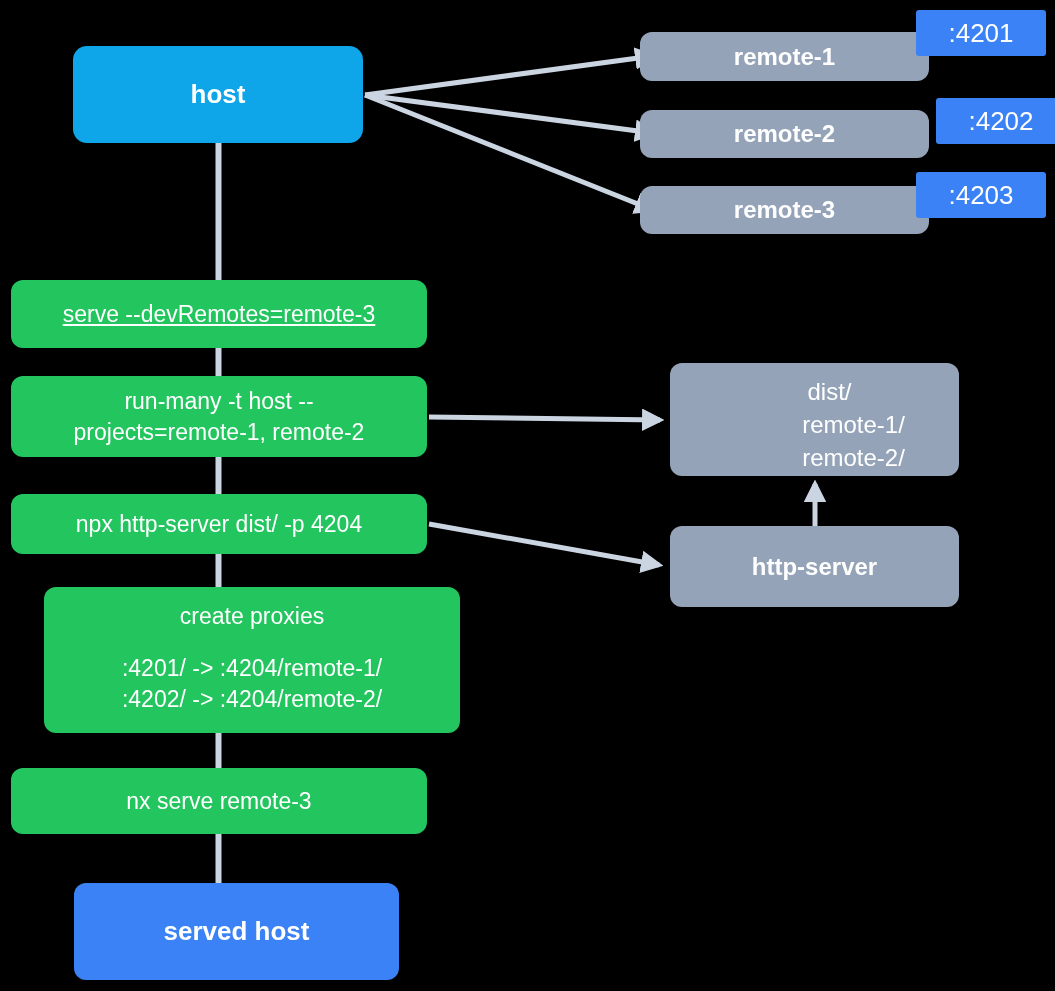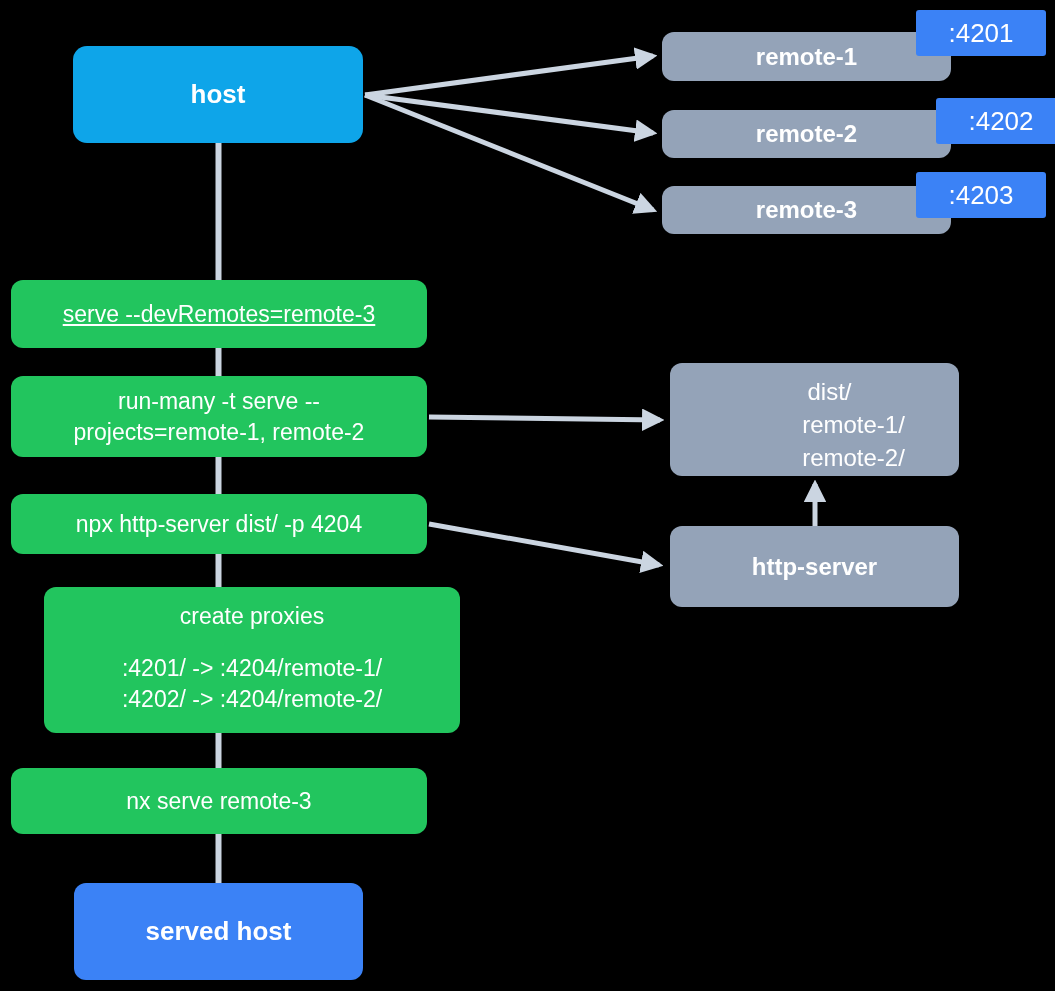--- a/index.html
+++ b/index.html
@@ -24,21 +24,21 @@
     justify-content: center;
     color: #FFFFFF;
     box-sizing: border-box;
   }
   .host-box {
     left: 73px; top: 46px; width: 290px; height: 97px;
     background: #0EA5E9; border-radius: 14px;
     font-size: 26px; font-weight: 700;
   }
   .remote-box {
-    left: 662px; width: 289px; height: 48px;
+    left: 640px; width: 289px; height: 48px;
     background: #94A3B8; border-radius: 12px;
     font-size: 24px; font-weight: 700;
   }
   .remote-1 { top: 32px; height: 49px; }
   .remote-2 { top: 110px; }
   .remote-3 { top: 186px; }
   .port-badge {
     left: 916px; width: 130px; height: 46px;
     background: #3B82F6; border-radius: 3px;
     font-size: 26px; font-weight: 500;
@@ -76,21 +76,21 @@
     padding: 12px 0 0 30px;
     line-height: 33px;
   }
   .dist-box .indent { margin-left: 48px; }
   .http-server-box {
     left: 670px; top: 526px; width: 289px; height: 81px;
     background: #94A3B8; border-radius: 12px;
     font-size: 24px; font-weight: 700;
   }
   .served-host-box {
-    left: 74px; top: 883px; width: 289px; height: 97px;
+    left: 74px; top: 883px; width: 325px; height: 97px;
     background: #3B82F6; border-radius: 12px;
     font-size: 26px; font-weight: 700;
   }
 </style>
 </head>
 <body>
 
 <div class="canvas">
 
   <svg class="connectors" width="1055" height="991" viewBox="0 0 1055 991">
@@ -130,21 +130,21 @@
   </div>
   <div class="node port-badge badge-3">
     <span>:4203</span>
   </div>
 
   <div class="node cmd-box cmd-1">
     <span>serve --devRemotes=remote-3</span>
   </div>
 
   <div class="node cmd-box cmd-2">
-    <span>run-many -t serve --</span>
+    <span>run-many -t host --</span>
     <span>projects=remote-1, remote-2</span>
   </div>
 
   <div class="node cmd-box cmd-3">
     <span>npx http-server dist/ -p 4204</span>
   </div>
 
   <div class="node cmd-box cmd-4">
     <span>create proxies</span>
     <span class="spacer"></span>

